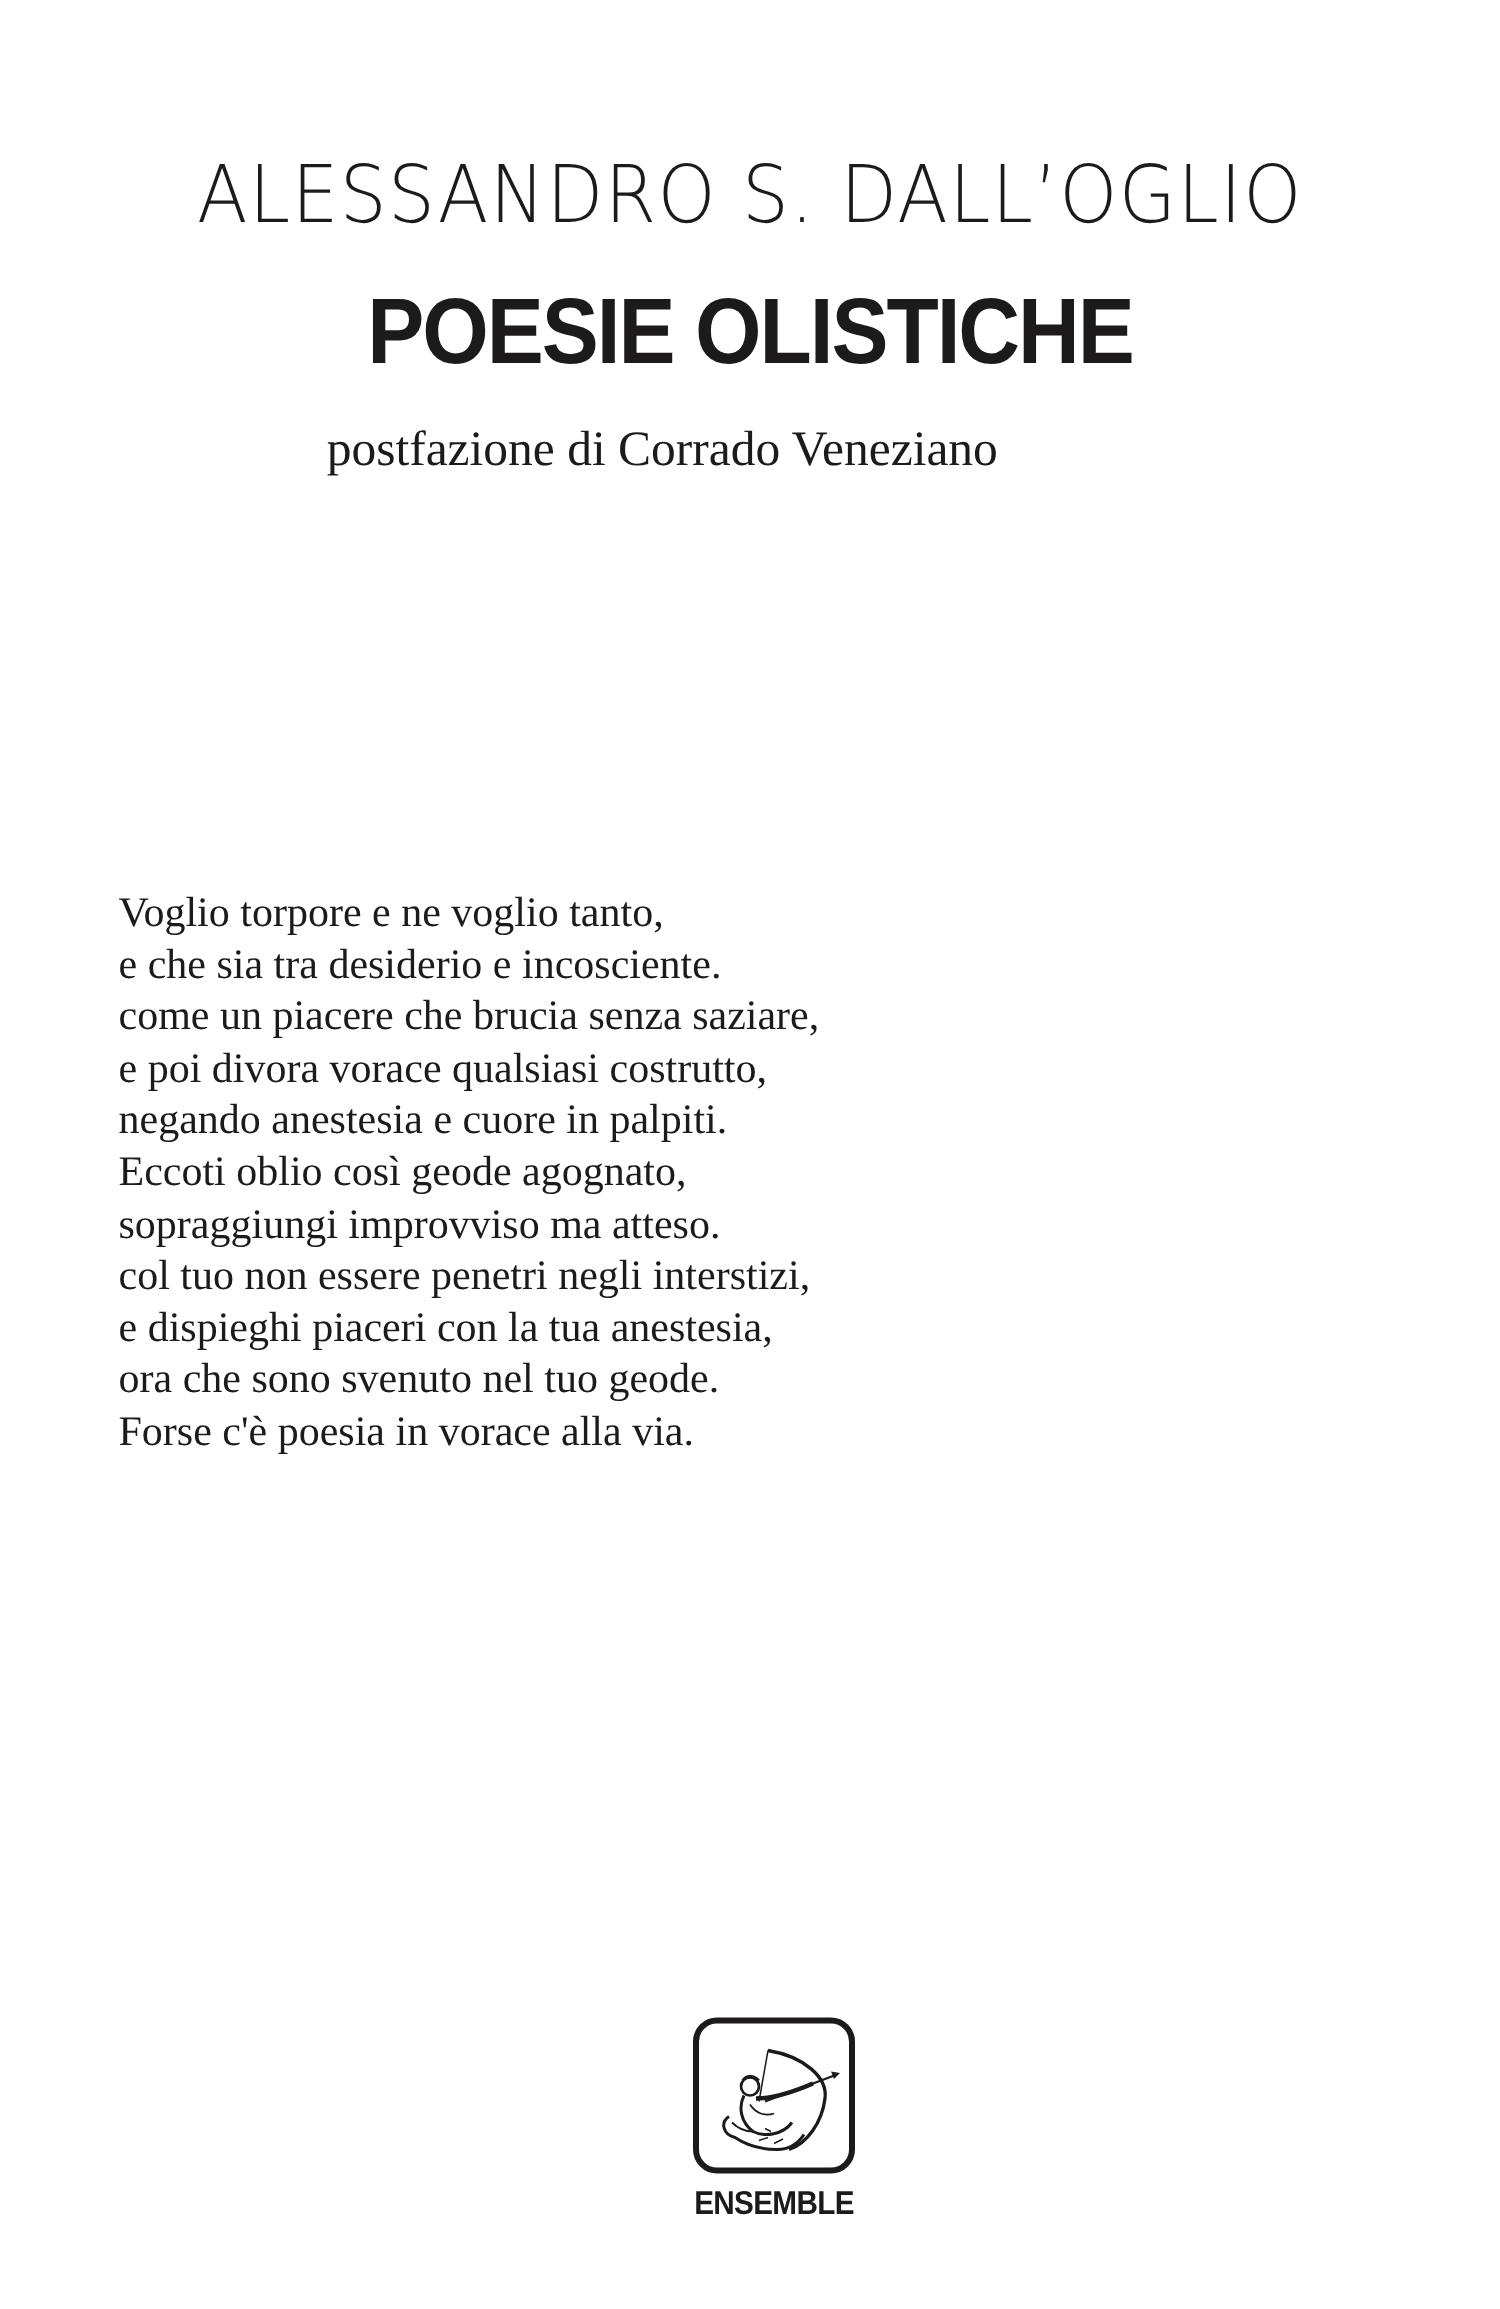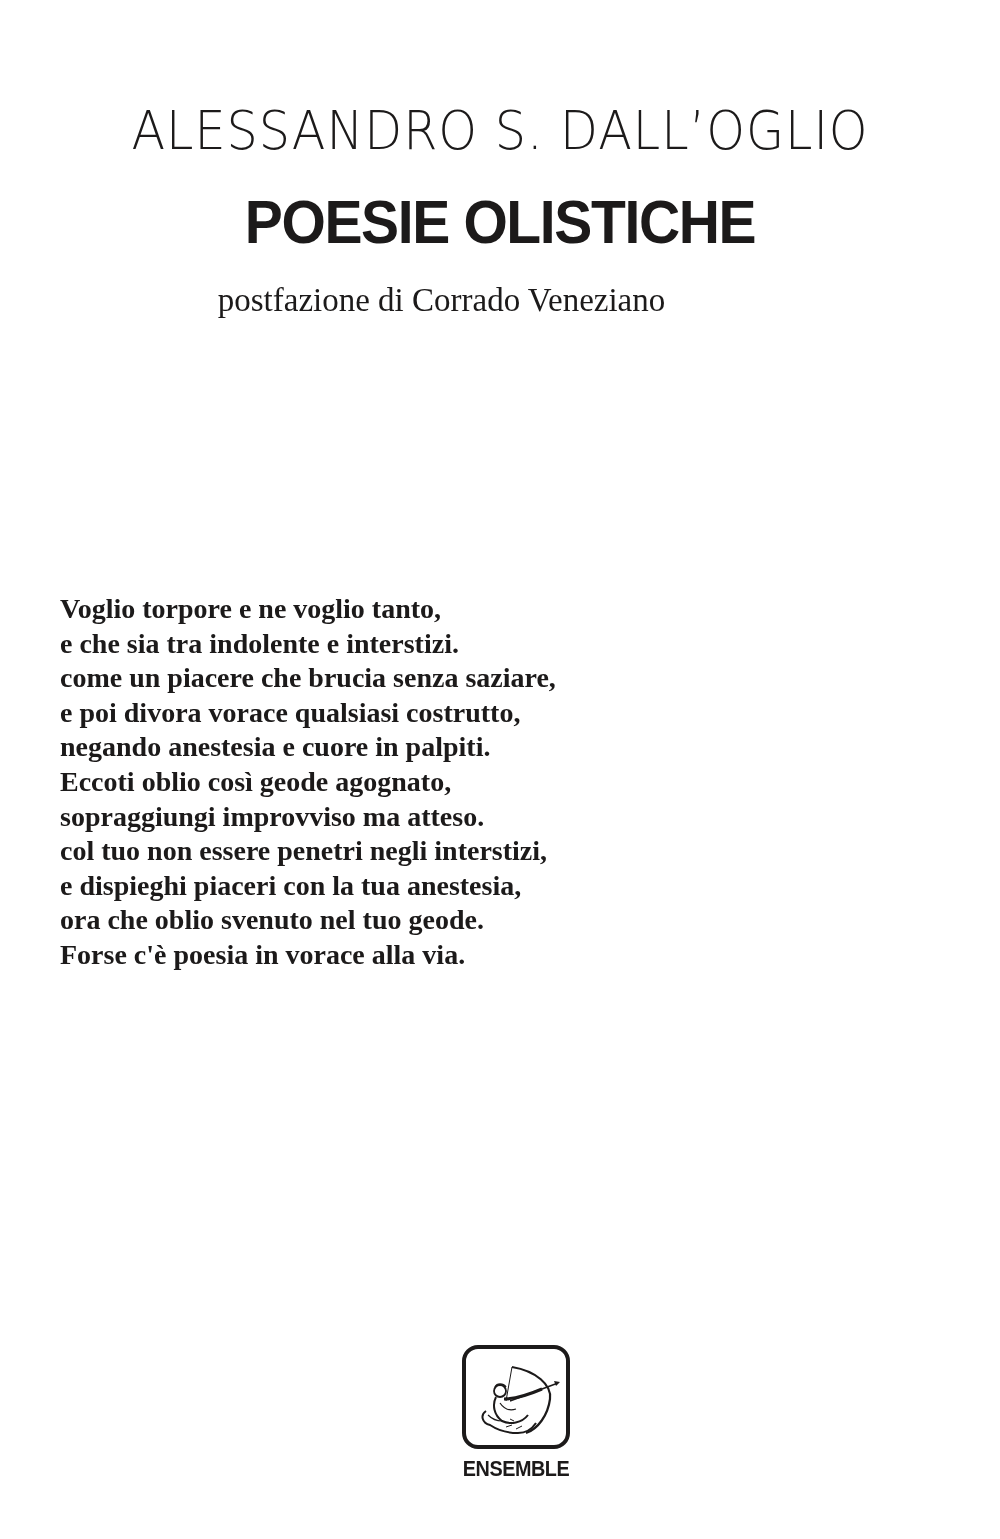--- a/index.html
+++ b/index.html
@@ -50,27 +50,26 @@
       width: 883px;
       text-align: center;
       font-family: "Liberation Serif", serif;
       font-size: 33px;
       line-height: 44px;
       color: #1c1a1a;
     }
     .poem {
       position: absolute;
       top: 592px;
-      left: 60px;
+      left: 79px;
       width: 560px;
       font-family: "Liberation Serif", serif;
       font-size: 28px;
       line-height: 34.6px;
       color: #1c1a1a;
-      font-weight: bold;
     }
     .poem .line {
       display: block;
       white-space: nowrap;
     }
     .logo {
       position: absolute;
       top: 1345px;
       left: 462px;
       width: 108px;
@@ -104,29 +103,29 @@
   </style>
 </head>
 <body>
 
 <div class="author">ALESSANDRO S. DALL’OGLIO</div>
 <div class="title">POESIE OLISTICHE</div>
 <div class="subtitle">postfazione di Corrado Veneziano</div>
 
 <div class="poem">
   <span class="line">Voglio torpore e ne voglio tanto,</span>
-  <span class="line">e che sia tra indolente e interstizi.</span>
+  <span class="line">e che sia tra desiderio e incosciente.</span>
   <span class="line">come un piacere che brucia senza saziare,</span>
   <span class="line">e poi divora vorace qualsiasi costrutto,</span>
   <span class="line">negando anestesia e cuore in palpiti.</span>
   <span class="line">Eccoti oblio così geode agognato,</span>
   <span class="line">sopraggiungi improvviso ma atteso.</span>
   <span class="line">col tuo non essere penetri negli interstizi,</span>
   <span class="line">e dispieghi piaceri con la tua anestesia,</span>
-  <span class="line">ora che oblio svenuto nel tuo geode.</span>
+  <span class="line">ora che sono svenuto nel tuo geode.</span>
   <span class="line">Forse c'è poesia in vorace alla via.</span>
 </div>
 
 <div class="logo">
   <svg viewBox="0 0 100 96" xmlns="http://www.w3.org/2000/svg">
 
     <path d="M46 18 C 70 22, 86 36, 84 50 C 82 66, 72 80, 60 84" fill="none" stroke="#1c1a1a" stroke-width="2.2"></path>
 
     <path d="M46 18 L 40 52" fill="none" stroke="#1c1a1a" stroke-width="1"></path>
 

